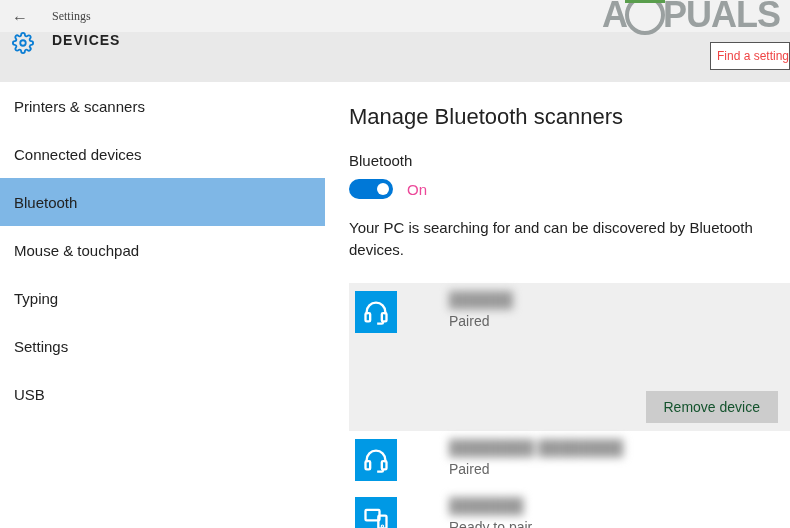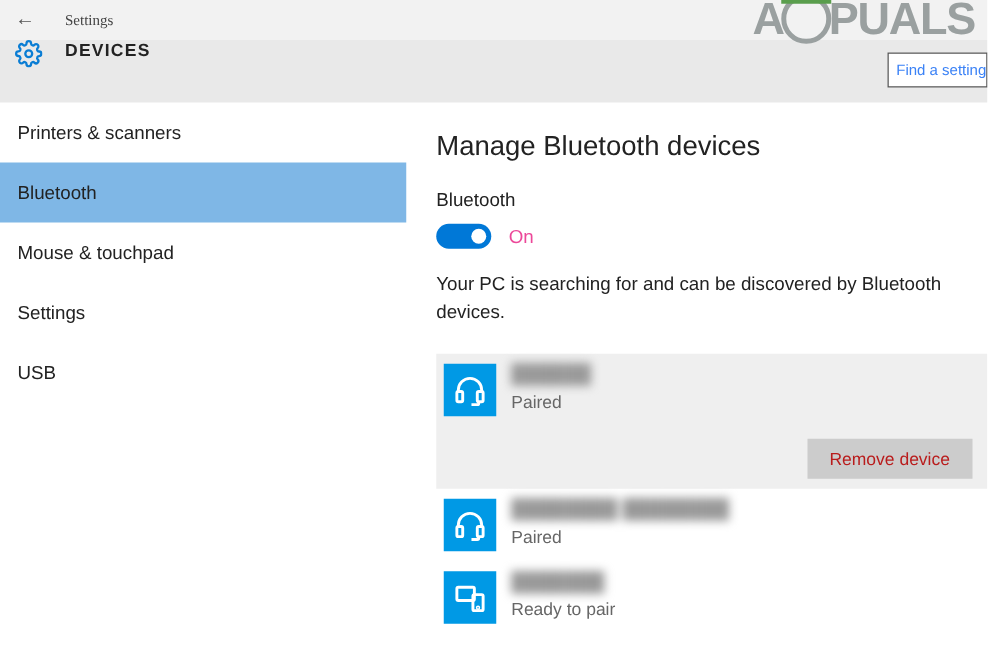--- a/index.html
+++ b/index.html
@@ -5,48 +5,48 @@
 * { margin: 0; padding: 0; box-sizing: border-box; font-family: "Segoe UI", sans-serif; }
 body { width: 790px; height: 528px; background: #fff; overflow: hidden; position: relative; }
 
 .topbar { height: 32px; background: #f2f2f2; display: flex; align-items: center; padding-left: 12px; }
 .topbar .back { width: 20px; color: #555; font-size: 16px; }
 .topbar .settings-label { margin-left: 20px; font-size: 12px; color: #444; font-family: Liberation Serif, serif; }
 
 .header { height: 50px; background: #e9e9e9; display: flex; align-items: flex-start; padding-left: 12px; position: relative; }
 .header .gear { color: #0a66c2; }
 .header .devices-title { margin-left: 18px; font-size: 14px; font-weight: 600; letter-spacing: 1px; color: #222; }
-.header .searchbox { position: absolute; right: 0; top: 10px; width: 80px; height: 28px; border: 1px solid #555; background: #fff; font-size: 12px; padding-left: 6px; color: #3b82f6; display: flex; align-items: center; overflow: hidden; white-space: nowrap; margin-left: 28px; }
+.header .searchbox { position: absolute; right: 0; top: 10px; width: 80px; height: 28px; border: 1px solid #555; background: #fff; font-size: 12px; padding-left: 6px; color: #ef4444; display: flex; align-items: center; overflow: hidden; white-space: nowrap; margin-left: 28px; }
 
 .main { display: flex; height: calc(528px - 82px); justify-content: space-between; }
 
 .sidebar { width: 325px; background: #fff; }
 .sidebar-item { height: 48px; display: flex; align-items: center; padding-left: 14px; font-size: 15px; color: #222; cursor: default; }
 .sidebar-item.selected { background: #7fb7e6; }
 
 .content { flex: 1; padding: 22px 0 0 24px; overflow: hidden; }
 .content h1 { font-size: 22px; font-weight: 400; color: #222; margin-bottom: 22px; }
 .content .subhead { font-size: 15px; color: #222; margin-bottom: 10px; }
 .toggle-row { display: flex; align-items: center; margin-bottom: 18px; }
 .toggle { width: 44px; height: 20px; background: #0078d7; border-radius: 10px; position: relative; }
 .toggle .knob { width: 12px; height: 12px; background: #fff; border-radius: 50%; position: absolute; right: 4px; top: 4px; }
 .toggle-label { margin-left: 14px; font-size: 15px; color: #ec4899; }
 .desc { font-size: 15px; color: #222; line-height: 1.45; margin-bottom: 22px; padding-right: 26px; }
 
 .device-list { }
-.device { display: flex; align-items: flex-start; padding: 8px 6px 8px 6px; }
+.device { display: flex; align-items: flex-start; padding: 8px 6px 8px 6px; gap: 40px; }
 .device.selected { background: #efefef; padding-bottom: 0; flex-wrap: wrap; }
 .device .icon-box { width: 42px; height: 42px; background: #0099e5; display: flex; align-items: center; justify-content: center; flex-shrink: 0; }
 .device .icon-box svg { stroke: #fff; fill: none; }
 .device .meta { margin-left: 12px; padding-top: 0px; }
 .device .name { font-size: 15px; color: #222; height: 20px; }
 .device .name.blur { filter: blur(4px); color: #999; user-select: none; }
 .device .status { font-size: 14px; color: #666; margin-top: 2px; }
 .device .remove-row { width: 100%; display: flex; justify-content: flex-end; padding: 18px 6px 8px 0; }
-.remove-btn { background: #ccc; border: none; padding: 8px 18px; font-size: 14px; color: #b91c1c; cursor: default; }
+.remove-btn { background: #ccc; border: none; padding: 8px 18px; font-size: 14px; color: #14532d; cursor: default; }
 
 .watermark { position: absolute; right: 10px; top: -6px; font-size: 36px; font-weight: 700; color: #9aa0a0; letter-spacing: -1px; pointer-events: none; display: flex; align-items: center; }
 .watermark .face { display: inline-flex; width: 40px; height: 40px; border: 4px solid #9aa0a0; border-radius: 50%; margin: 0 -2px; position: relative; background: #f2f2f2; }
 .watermark .face::before { content: ""; position: absolute; width: 40px; height: 10px; background: #5a9e4d; top: -6px; left: -4px; border-radius: 4px 4px 0 0; }
 </style>
 </head>
 <body>
 
 <div class="topbar">
   <span class="back">←</span>
@@ -67,28 +67,30 @@
 <div class="watermark">
   <span>A</span>
   <span class="face"></span>
   <span>PUALS</span>
 </div>
 
 <div class="main">
 
   <div class="sidebar">
     <div class="sidebar-item">Printers &amp; scanners</div>
+    <div class="sidebar-item">Connected devices</div>
     <div class="sidebar-item selected">Bluetooth</div>
     <div class="sidebar-item">Mouse &amp; touchpad</div>
+    <div class="sidebar-item">Typing</div>
     <div class="sidebar-item">Settings</div>
     <div class="sidebar-item">USB</div>
   </div>
 
   <div class="content">
-    <h1>Manage Bluetooth devices</h1>
+    <h1>Manage Bluetooth scanners</h1>
     <div class="subhead">Bluetooth</div>
     <div class="toggle-row">
       <div class="toggle">
           <div class="knob"></div>
         </div>
       <span class="toggle-label">On</span>
     </div>
     <div class="desc">Your PC is searching for and can be discovered by Bluetooth devices.</div>
 
     <div class="device-list">

